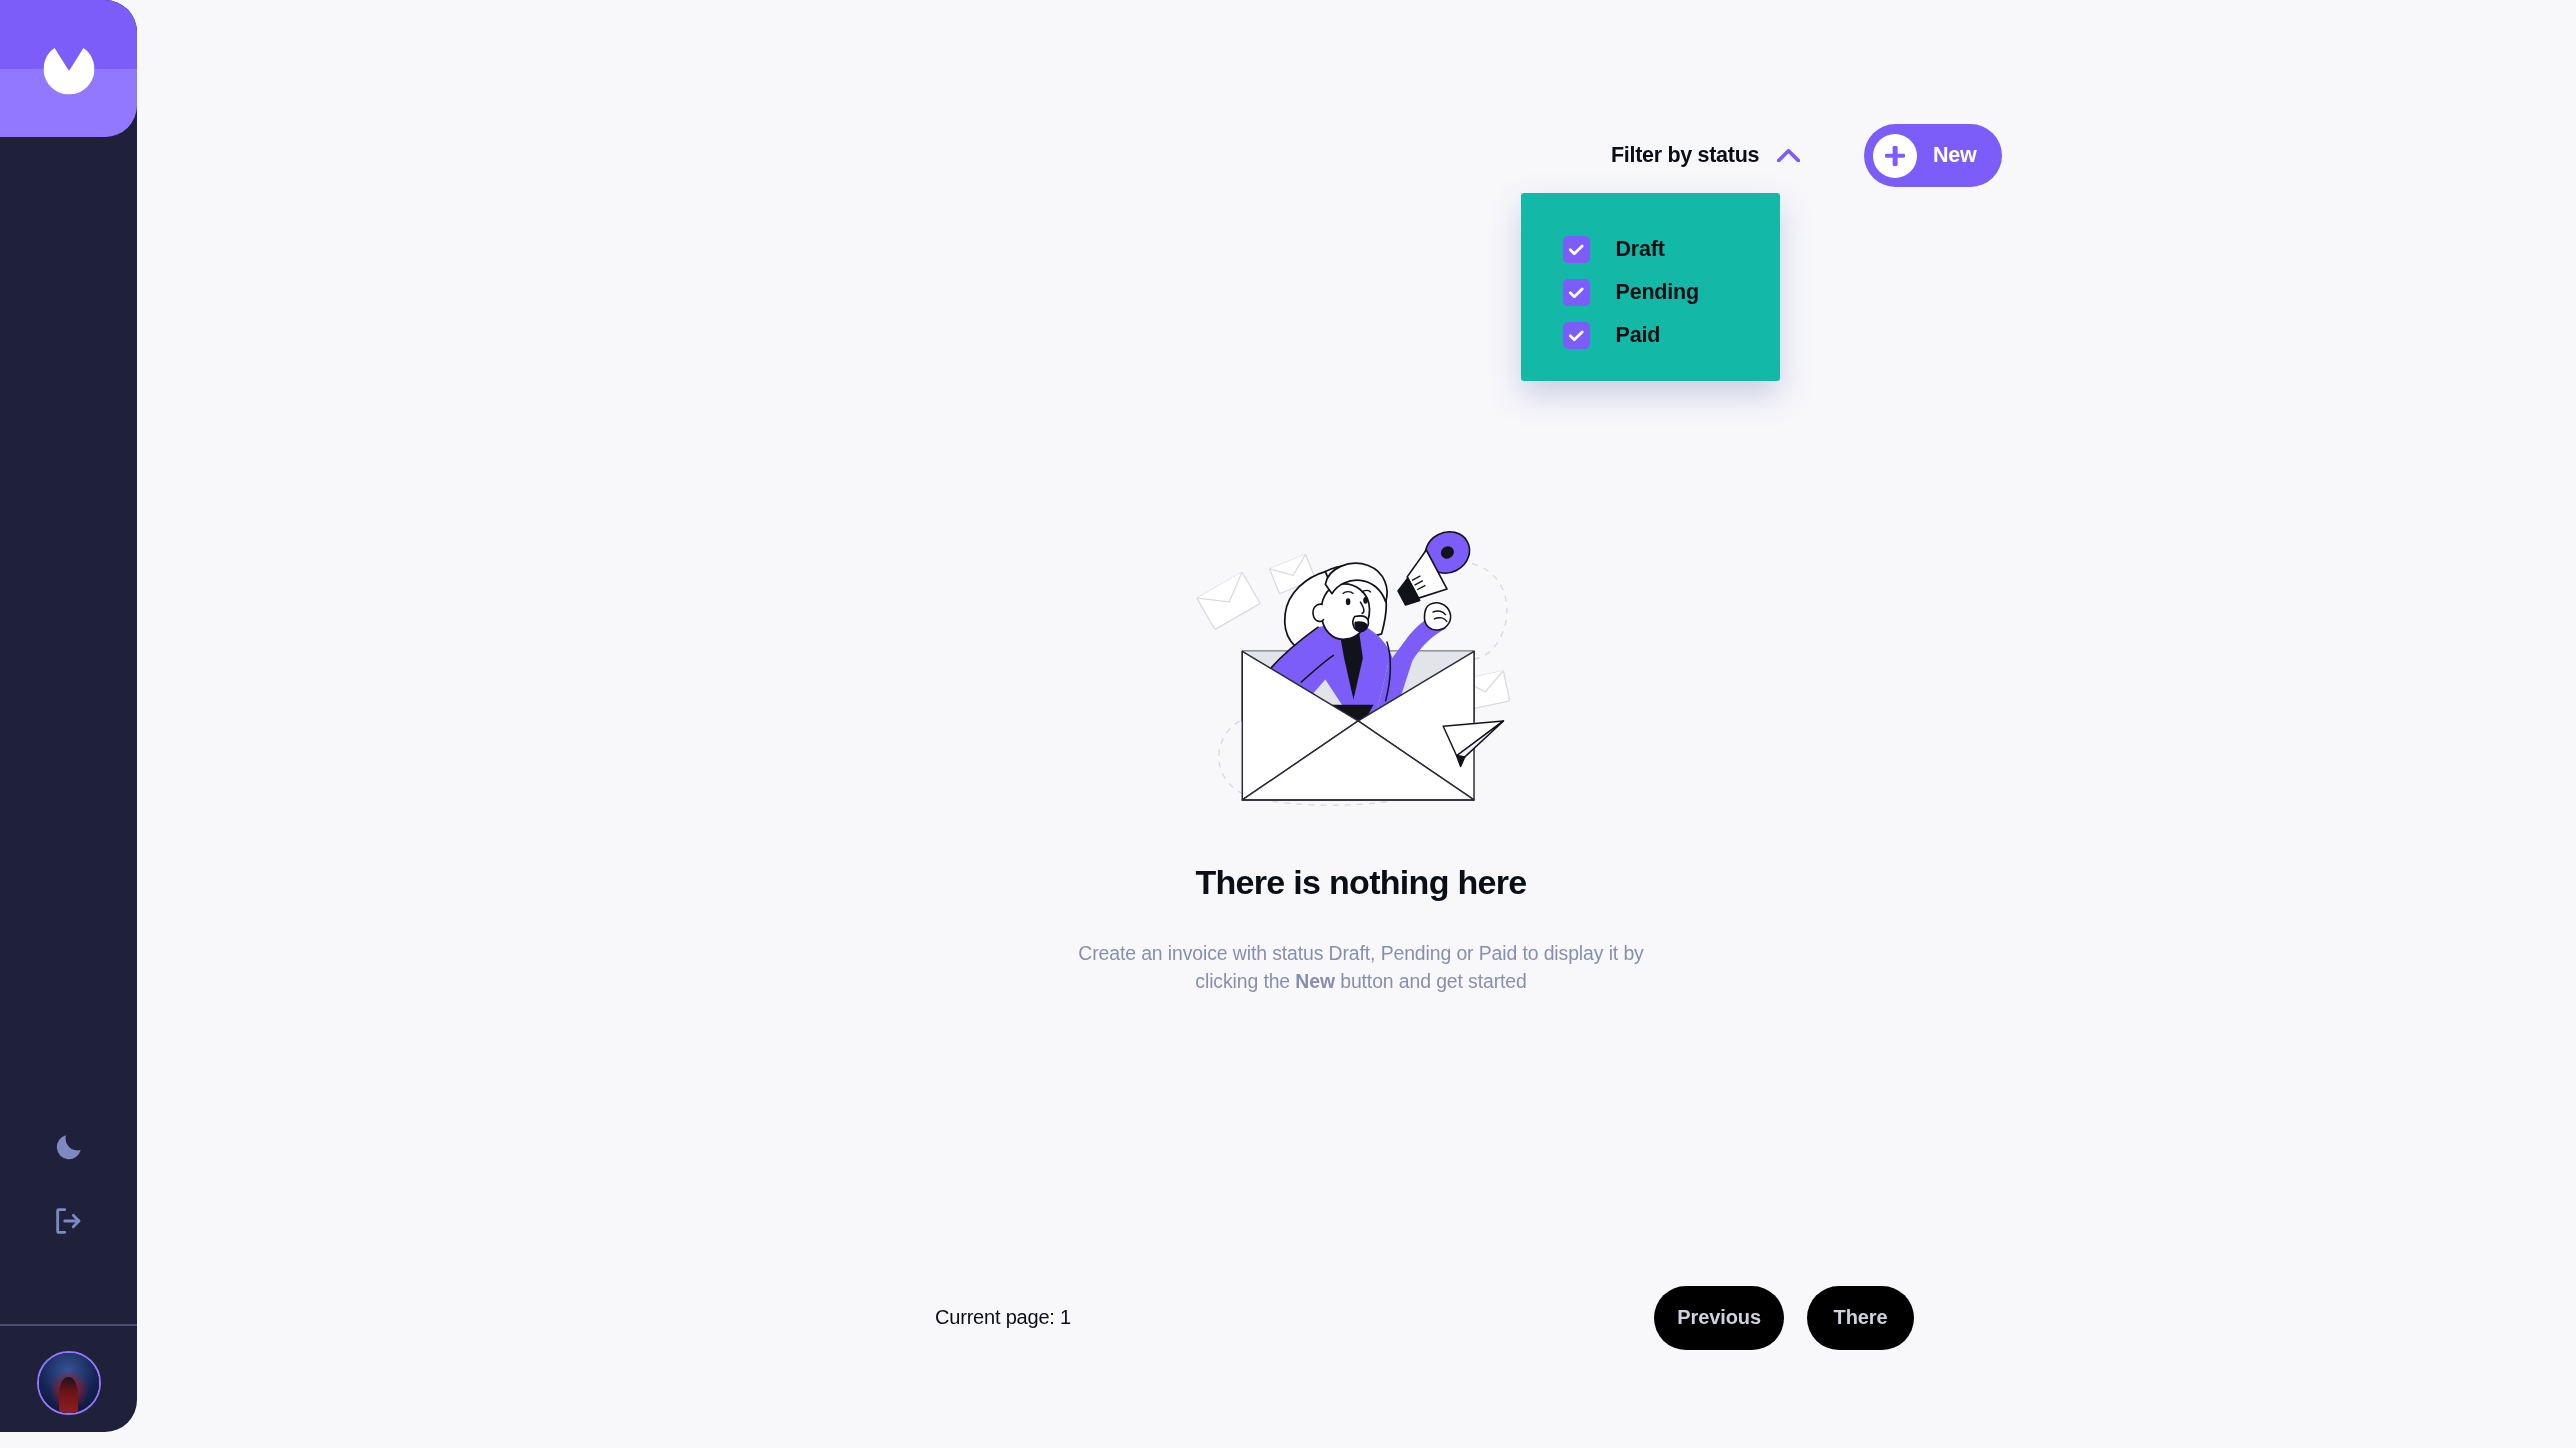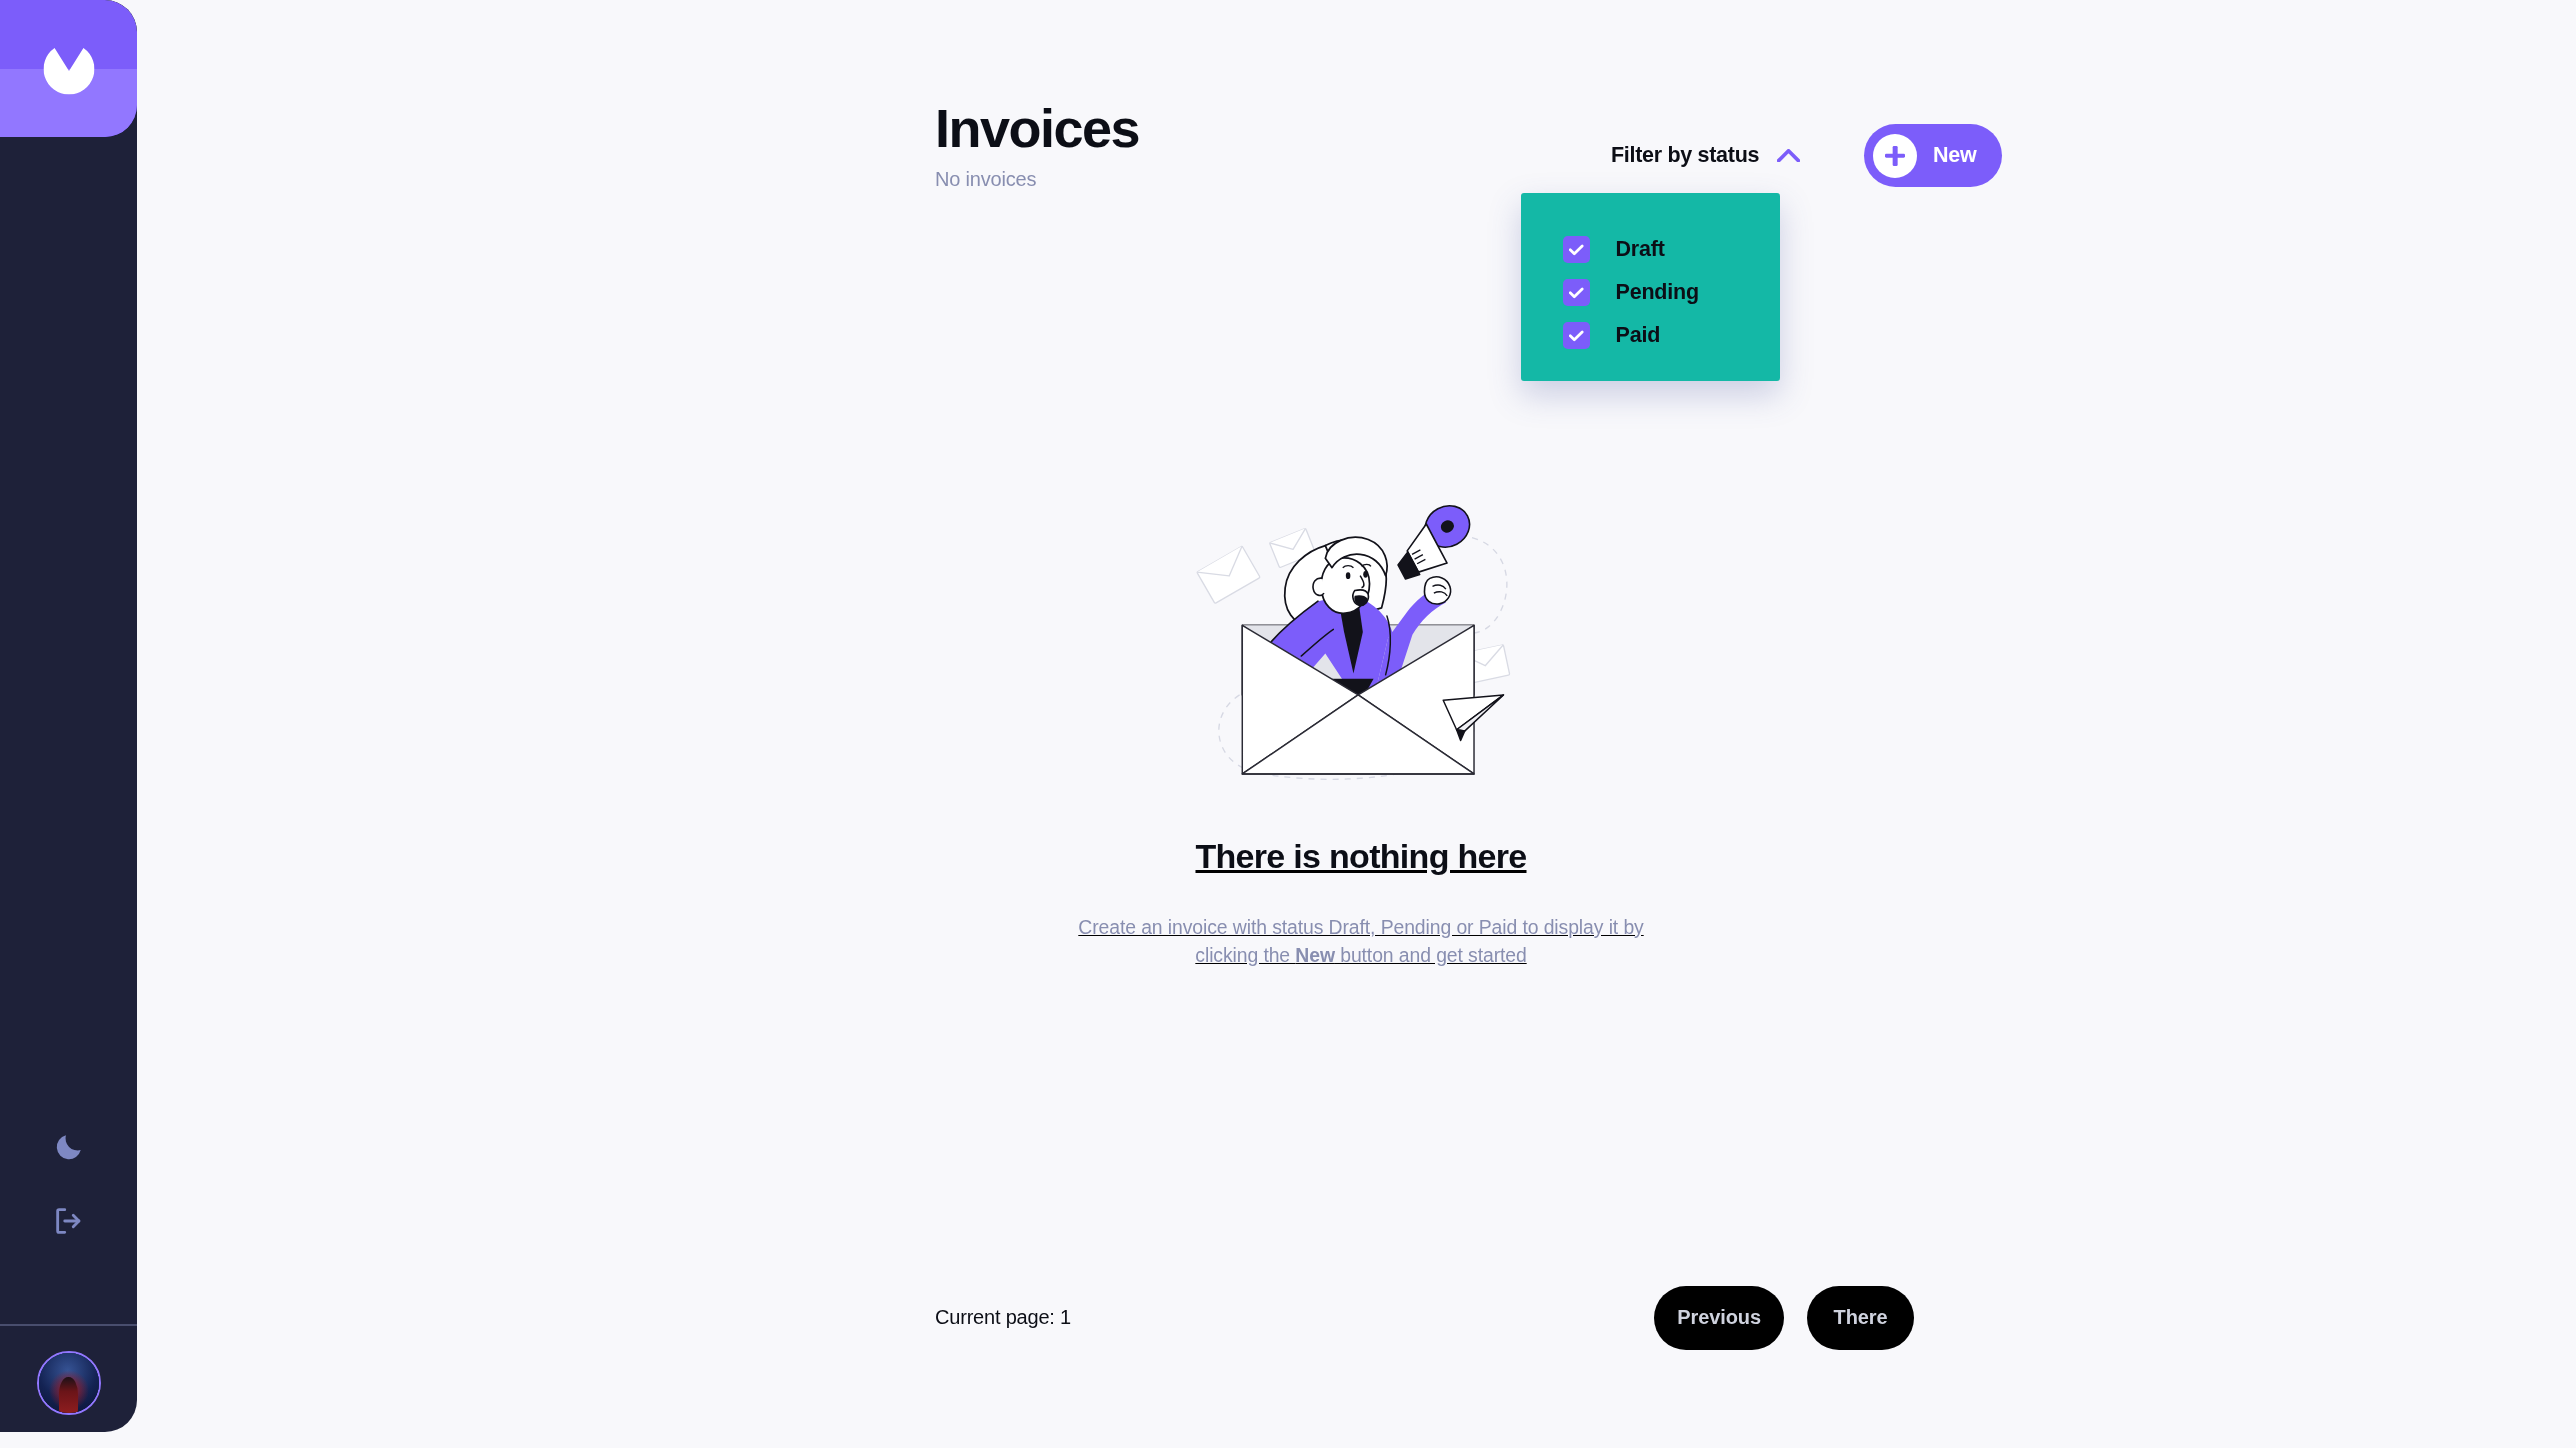--- a/index.html
+++ b/index.html
@@ -249,24 +249,23 @@
     font-size: 21.5px;
     font-weight: 700;
     color: #0c0e16;
     letter-spacing: -0.2px;
   }
 
   
   .empty {
     position: absolute;
     left: 798px;
-    top: 494px;
+    top: 520px;
     width: 852px;
     text-align: center;
-    text-decoration: underline;
   }
   .empty-illo { width: 335px; height: 288px; margin: 0 auto; display: block; }
   .empty-title {
     margin-top: 55px;
     font-size: 34px;
     font-weight: 700;
     color: #0c0e16;
     letter-spacing: -0.7px;
   }
   .empty-desc {
@@ -348,24 +347,20 @@
 
     <div class="avatar-wrap">
       <div class="avatar">
         <div class="photo"></div>
       </div>
     </div>
   </aside>
 
   <main class="main">
 
-    <div class="header">
-      <h1 class="page-title">Invoices</h1>
-      <div class="page-subtitle">No invoices</div>
-    </div>
 
     <div class="header-right">
       <div class="filter-toggle">
         <span class="filter-label">Filter by status</span>
         <svg class="chev" width="23" height="13.4" viewBox="0 0 14 8" fill="none" stroke="#7c5dfa" stroke-width="2.2" stroke-linecap="round" stroke-linejoin="round">
           <polyline points="1 7 7 1 13 7"></polyline>
         </svg>
       </div>
 
       <button class="new-btn">

